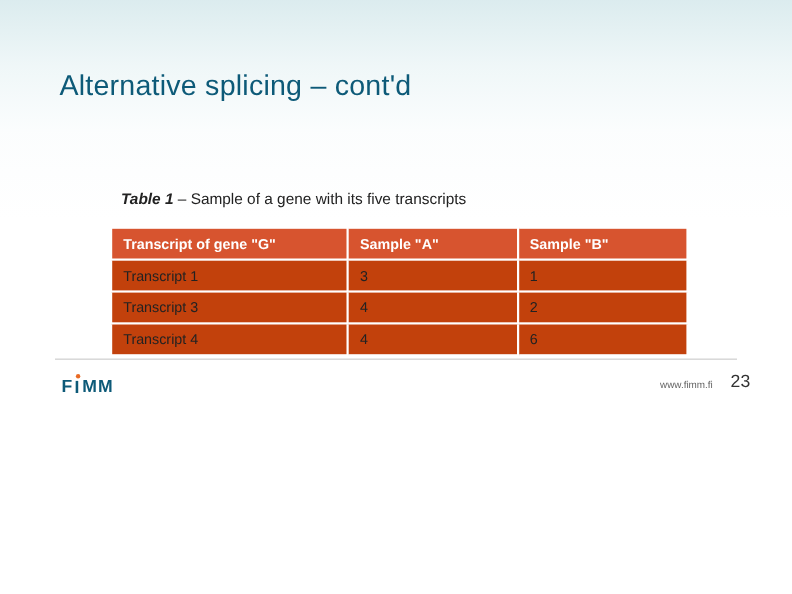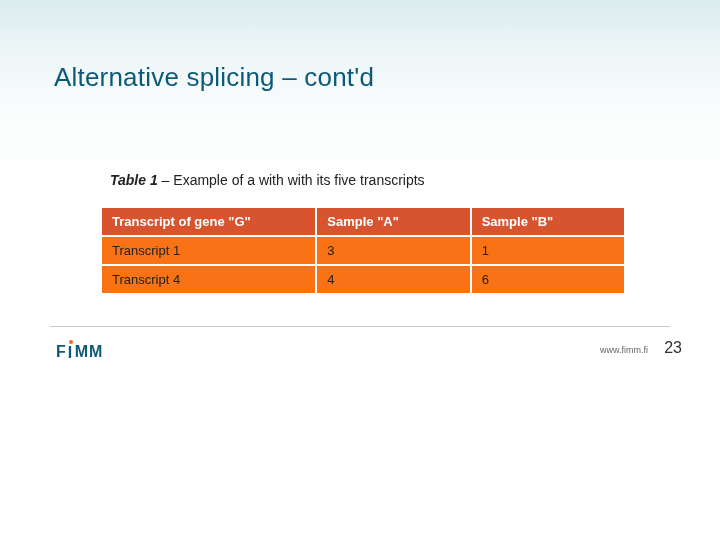--- a/index.html
+++ b/index.html
@@ -58,21 +58,21 @@
   }
   .tbl th {
     background: #d7542f;
     color: #ffffff;
     font-weight: 700;
     text-align: left;
     padding: 6px 10px;
     border: 2px solid #ffffff;
   }
   .tbl td {
-    background: #f97316;
+    background: #c2410c;
     color: #222;
     padding: 6px 10px;
     border: 2px solid #ffffff;
   }
   .tbl .col0 { width: 220px; }
   .tbl .col1 { width: 150px; }
   .tbl .col2 { width: 150px; }
 
   .footer-line {
     position: absolute;
@@ -136,36 +136,41 @@
 </style>
 </head>
 <body>
 
 <div class="slide">
   <div class="bg-gradient"></div>
 
   <div class="title">Alternative splicing – cont'd</div>
 
   <div class="caption">
-    <span class="bold">Table 1</span><span> – Example of a with with its five transcripts</span>
+    <span class="bold">Table 1</span><span> – Sample of a gene with its five transcripts</span>
   </div>
 
   <table class="tbl">
     <thead>
       <tr>
         <th class="col0">Transcript of gene "G"</th>
         <th class="col1">Sample "A"</th>
         <th class="col2">Sample "B"</th>
       </tr>
     </thead>
     <tbody>
       <tr>
         <td>Transcript 1</td>
         <td>3</td>
         <td>1</td>
+      </tr>
+      <tr>
+        <td>Transcript 3</td>
+        <td>4</td>
+        <td>2</td>
       </tr>
       <tr>
         <td>Transcript 4</td>
         <td>4</td>
         <td>6</td>
       </tr>
     </tbody>
   </table>
 
   <div class="footer-line"></div>

